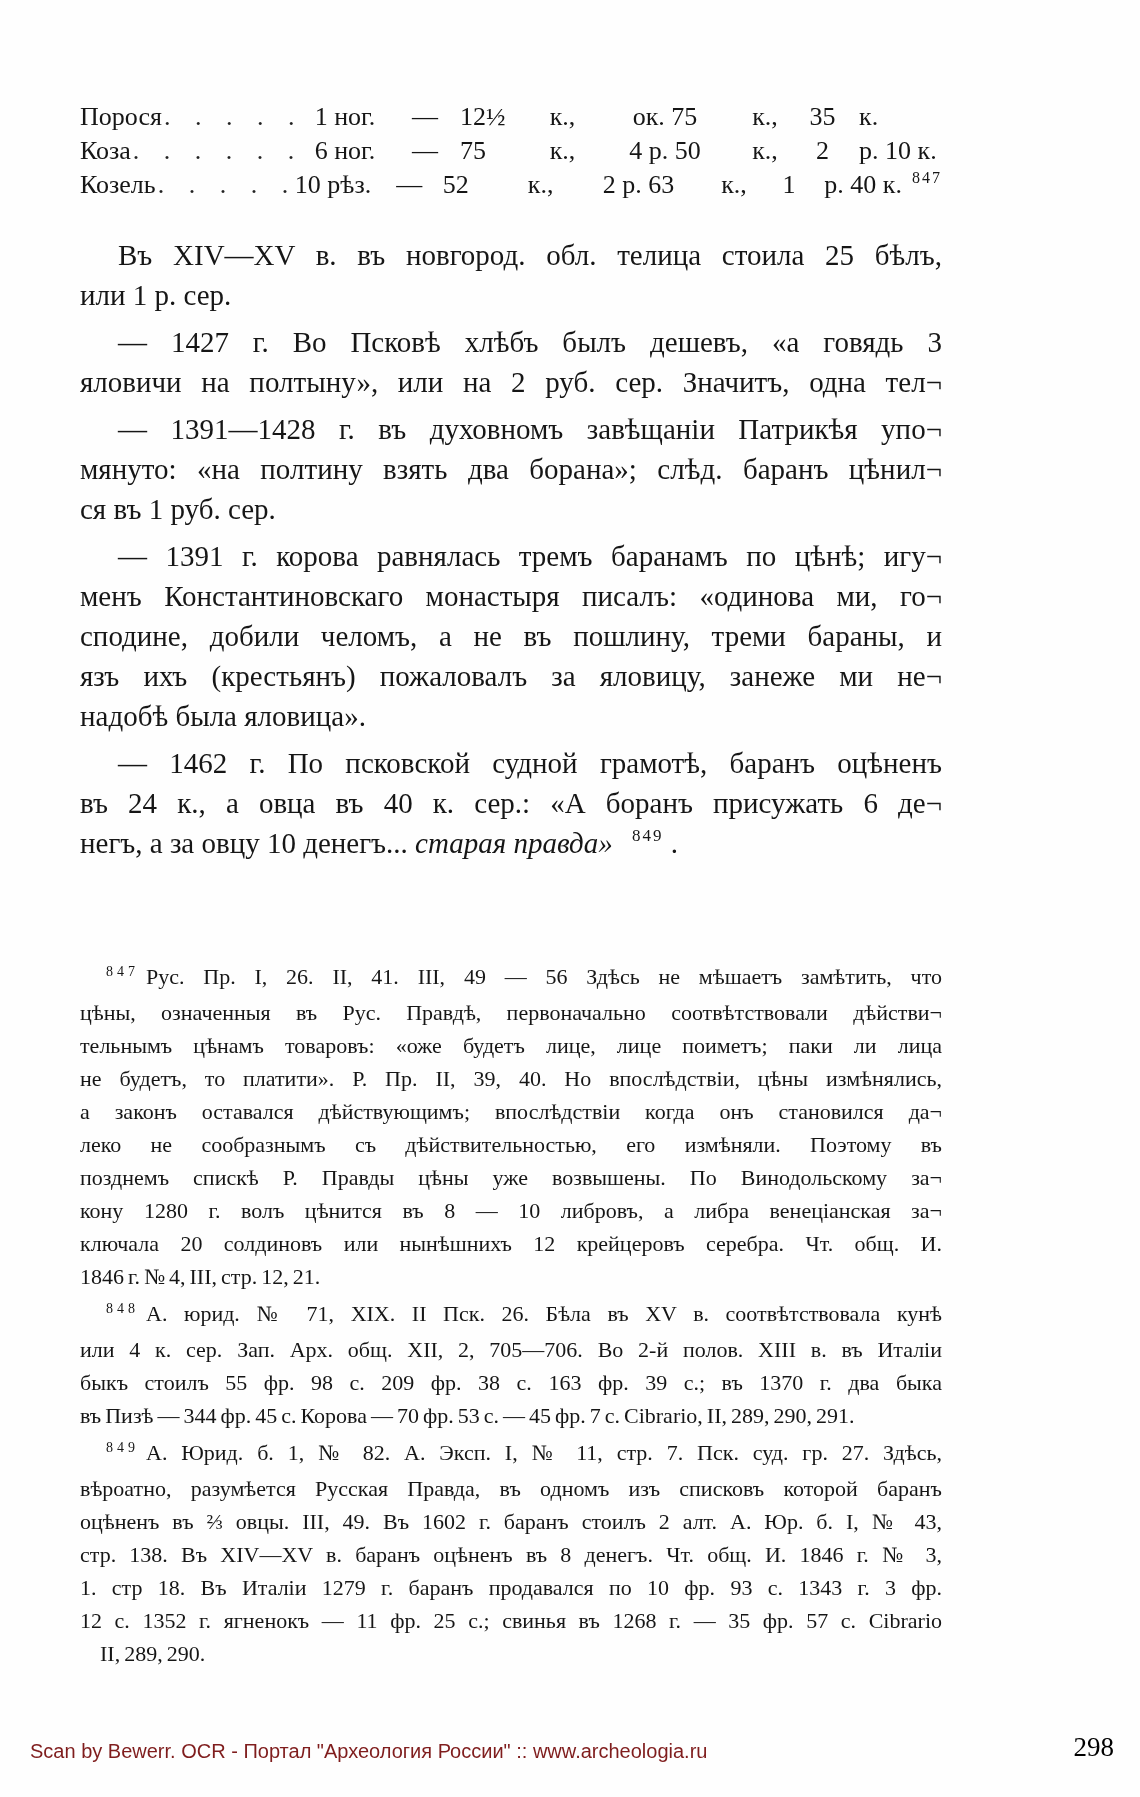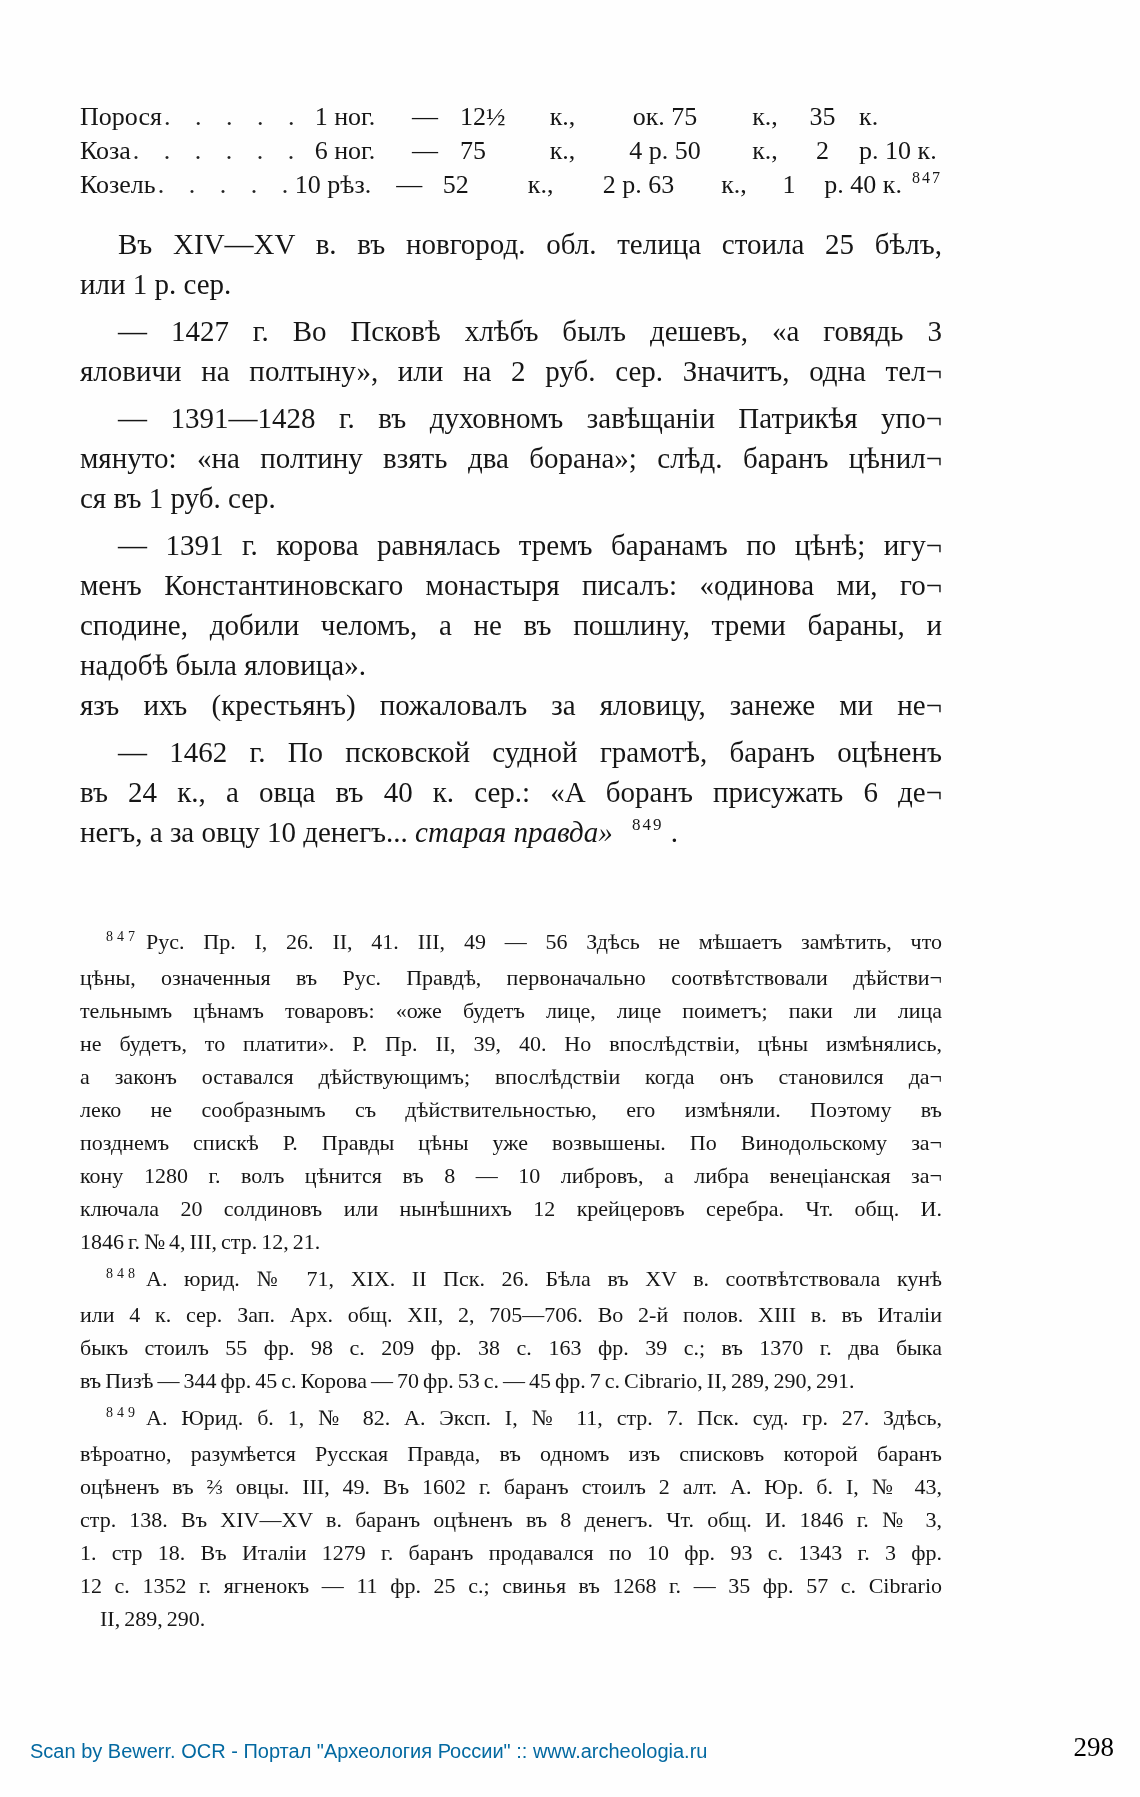--- a/index.html
+++ b/index.html
@@ -23,43 +23,43 @@
   .c-dash { width: 70px; text-align: center; }
   .c-p1   { width: 65px; text-align: left; }
   .c-k1   { width: 75px; text-align: center; }
   .c-p2   { width: 130px; text-align: center; }
   .c-k2   { width: 70px; text-align: center; }
   .c-p3   { width: 45px; text-align: center; }
   .c-k3   { padding-left: 14px; }
   .tsup { font-size: 16px; position: relative; top: -10px; margin-left: 10px; letter-spacing: 2px; }
 
   
-  .body-text { margin-top: 22px; font-size: 29px; }
+  .body-text { margin-top: 33px; font-size: 29px; }
   .para { margin: 0 0 7px 0; }
   .ln { line-height: 40px; text-align: justify; text-align-last: justify; white-space: normal; }
   .ln.first { text-indent: 38px; }
   .ln.last { text-align: left; text-align-last: left; }
   .sup { font-size: 17px; position: relative; top: -12px; letter-spacing: 2px; }
   .sup.gap { margin-left: 12px; }
   .it { font-style: italic; }
 
   
-  .footnotes { margin-top: 68px; font-size: 22px; word-spacing: -1.5px; }
+  .footnotes { margin-top: 92px; font-size: 22px; word-spacing: -1.5px; }
   .fnote { margin: 0 0 4px 0; }
   .fln { line-height: 33px; text-align: justify; text-align-last: justify; }
   .fln.first { padding-left: 26px; }
   .fln.last { text-align: right; text-align-last: left; }
   .fln.indent { padding-left: 20px; }
   .fsup { font-size: 14px; position: relative; top: -8px; letter-spacing: 4px; margin-right: 7px; }
 
   
   .footer-credit {
     position: absolute; left: 30px; top: 1740px;
     font-family: "Liberation Sans", sans-serif;
-    font-size: 20px; color: #0369a1;
+    font-size: 20px; color: #7f1d1d;
   }
   .footer-page {
     position: absolute; right: 26px; top: 1732px;
     font-size: 27px; color: #000000;
   }
 </style>
 </head>
 <body>
 
 <div class="page">
@@ -129,22 +129,22 @@
       <div class="para">
         <div class="ln first">— 1391—1428 г. въ духовномъ завѣщаніи Патрикѣя упо¬</div>
         <div class="ln">мянуто: «на полтину взять два борана»; слѣд. баранъ цѣнил¬</div>
         <div class="ln last">ся въ 1 руб. сер.</div>
       </div>
 
       <div class="para">
         <div class="ln first">— 1391 г. корова равнялась тремъ баранамъ по цѣнѣ; игу¬</div>
         <div class="ln">менъ Константиновскаго монастыря писалъ: «одинова ми, го¬</div>
         <div class="ln">сподине, добили челомъ, а не въ пошлину, треми бараны, и</div>
+        <div class="ln">язъ ихъ (крестьянъ) пожаловалъ за яловицу, занеже ми не¬</div>
         <div class="ln last">надобѣ была яловица».</div>
-        <div class="ln">язъ ихъ (крестьянъ) пожаловалъ за яловицу, занеже ми не¬</div>
       </div>
 
       <div class="para">
         <div class="ln first">— 1462 г. По псковской судной грамотѣ, баранъ оцѣненъ</div>
         <div class="ln">въ 24 к., а овца въ 40 к. сер.: «А боранъ присужать 6 де¬</div>
         <div class="ln last">
           <span>негъ, а за овцу 10 денегъ...</span>
           <span class="it">старая правда»</span>
           <span class="sup gap">849</span>
           <span>.</span>

